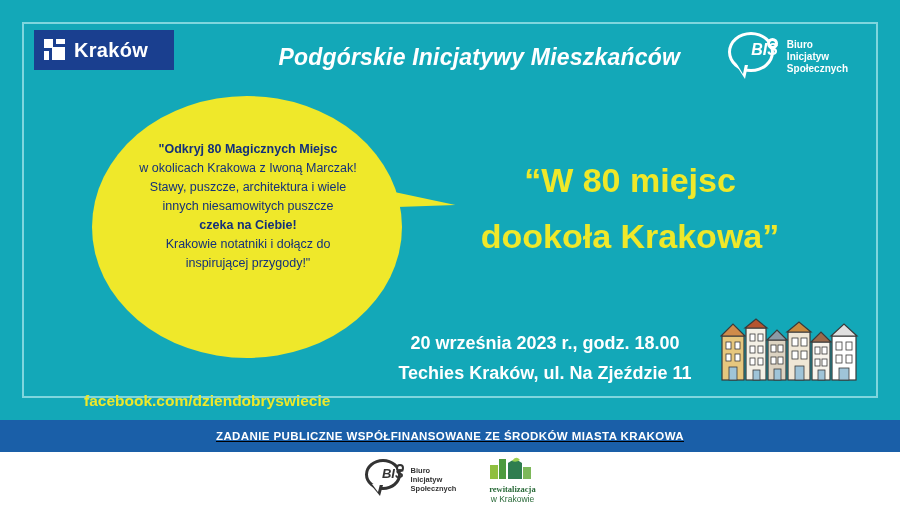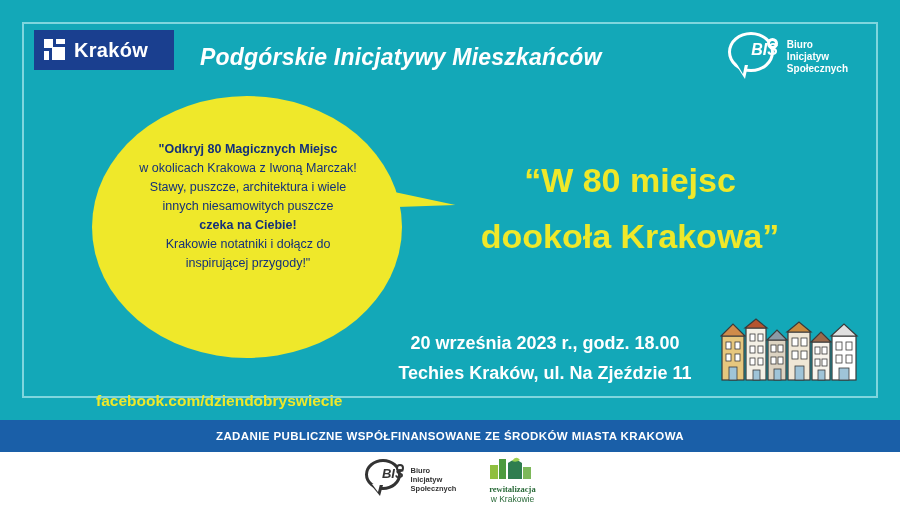--- a/index.html
+++ b/index.html
@@ -71,21 +71,21 @@
     font-size: 20px;
     font-weight: bold;
     letter-spacing: 0.3px;
   }
   
   .header-title {
     position: absolute;
     left: 200px;
     top: 44px;
     width: 480px;
-    text-align: left;
+    text-align: right;
     color: #ffffff;
     font-size: 23px;
     font-weight: bold;
     font-style: italic;
     letter-spacing: 0.2px;
   }
   
   .bis-logo-top {
     position: absolute;
     right: 52px;
@@ -197,21 +197,21 @@
     font-weight: bold;
     margin-bottom: 13px;
     color: #14307a;
   }
   .bubble-body p {
     margin: 0;
   }
   
   .fb-link {
     position: absolute;
-    left: 96px;
+    left: 84px;
     top: 392px;
     color: #efe82a;
     font-size: 15.5px;
     font-weight: bold;
   }
   
   .main-title {
     position: absolute;
     left: 380px;
     top: 152px;
@@ -246,20 +246,21 @@
   .blue-bar {
     position: absolute;
     left: 0;
     top: 420px;
     width: 900px;
     height: 32px;
     background: #1a5fa8;
     display: flex;
     align-items: center;
     justify-content: center;
+    text-decoration: underline;
   }
   .blue-bar-text {
     color: #ffffff;
     font-size: 11.5px;
     font-weight: bold;
     letter-spacing: 0.4px;
   }
   
   .footer {
     position: absolute;

